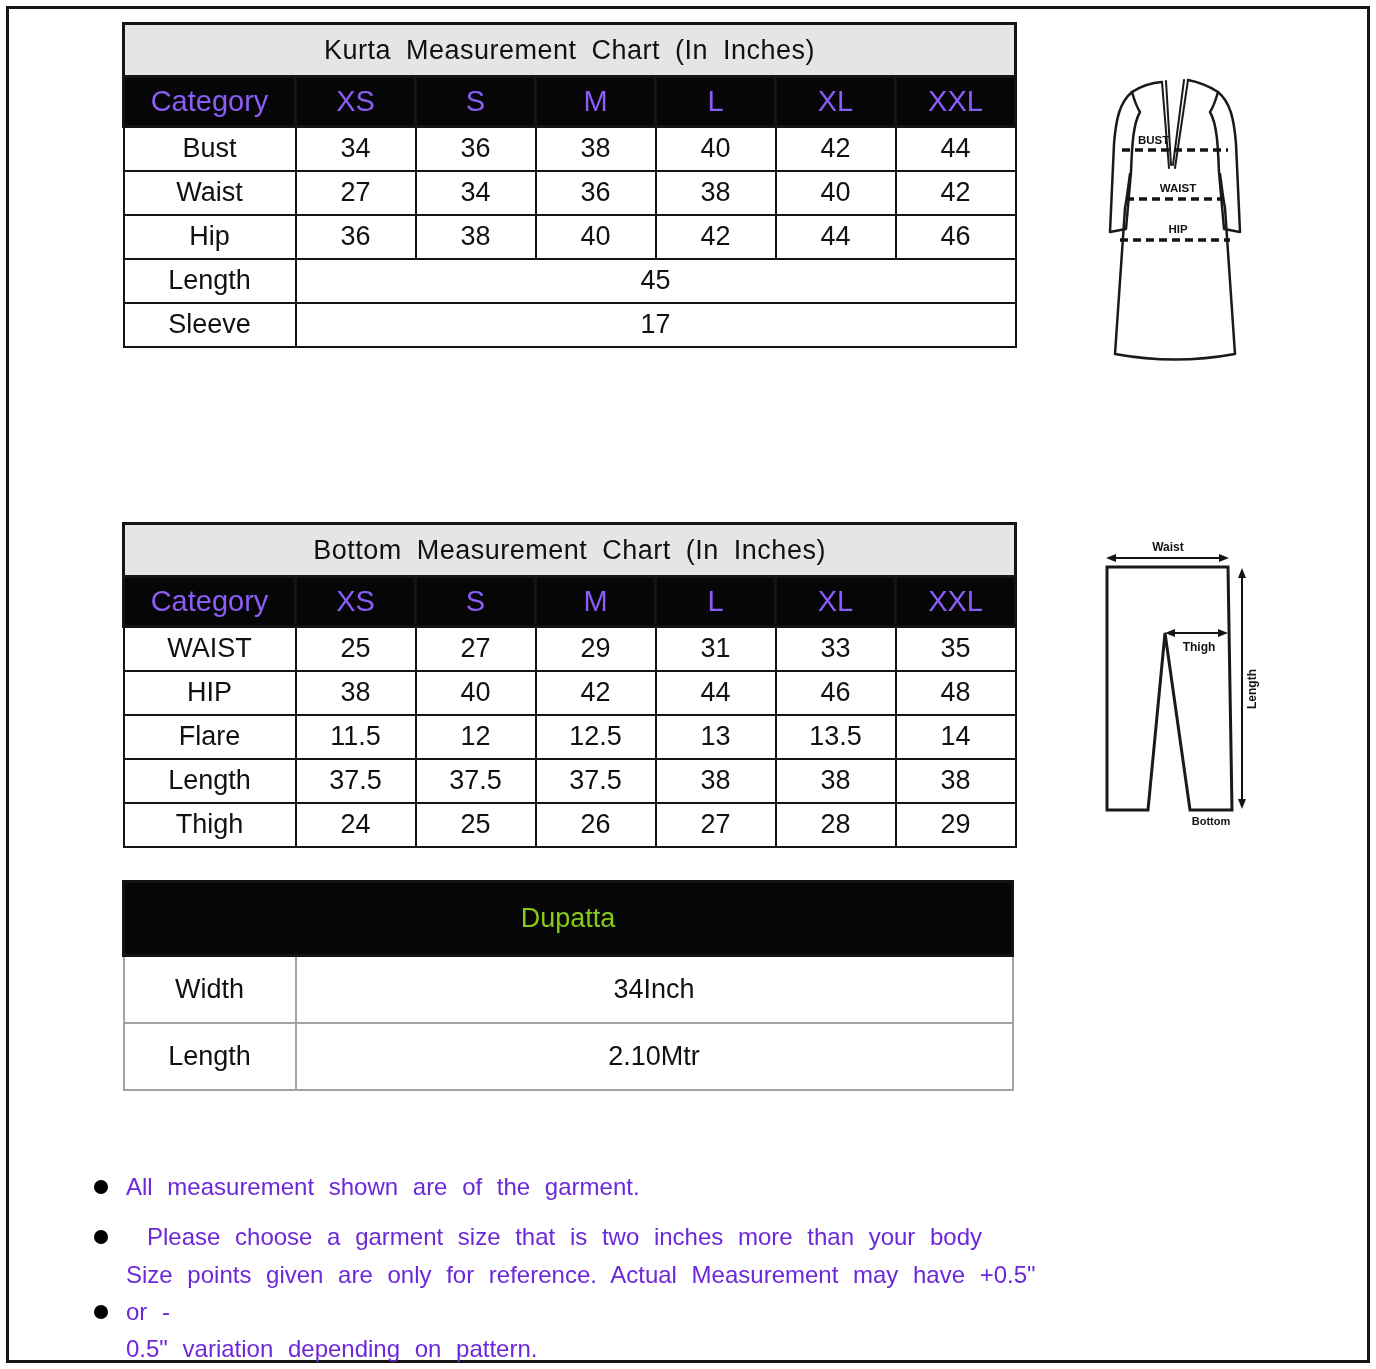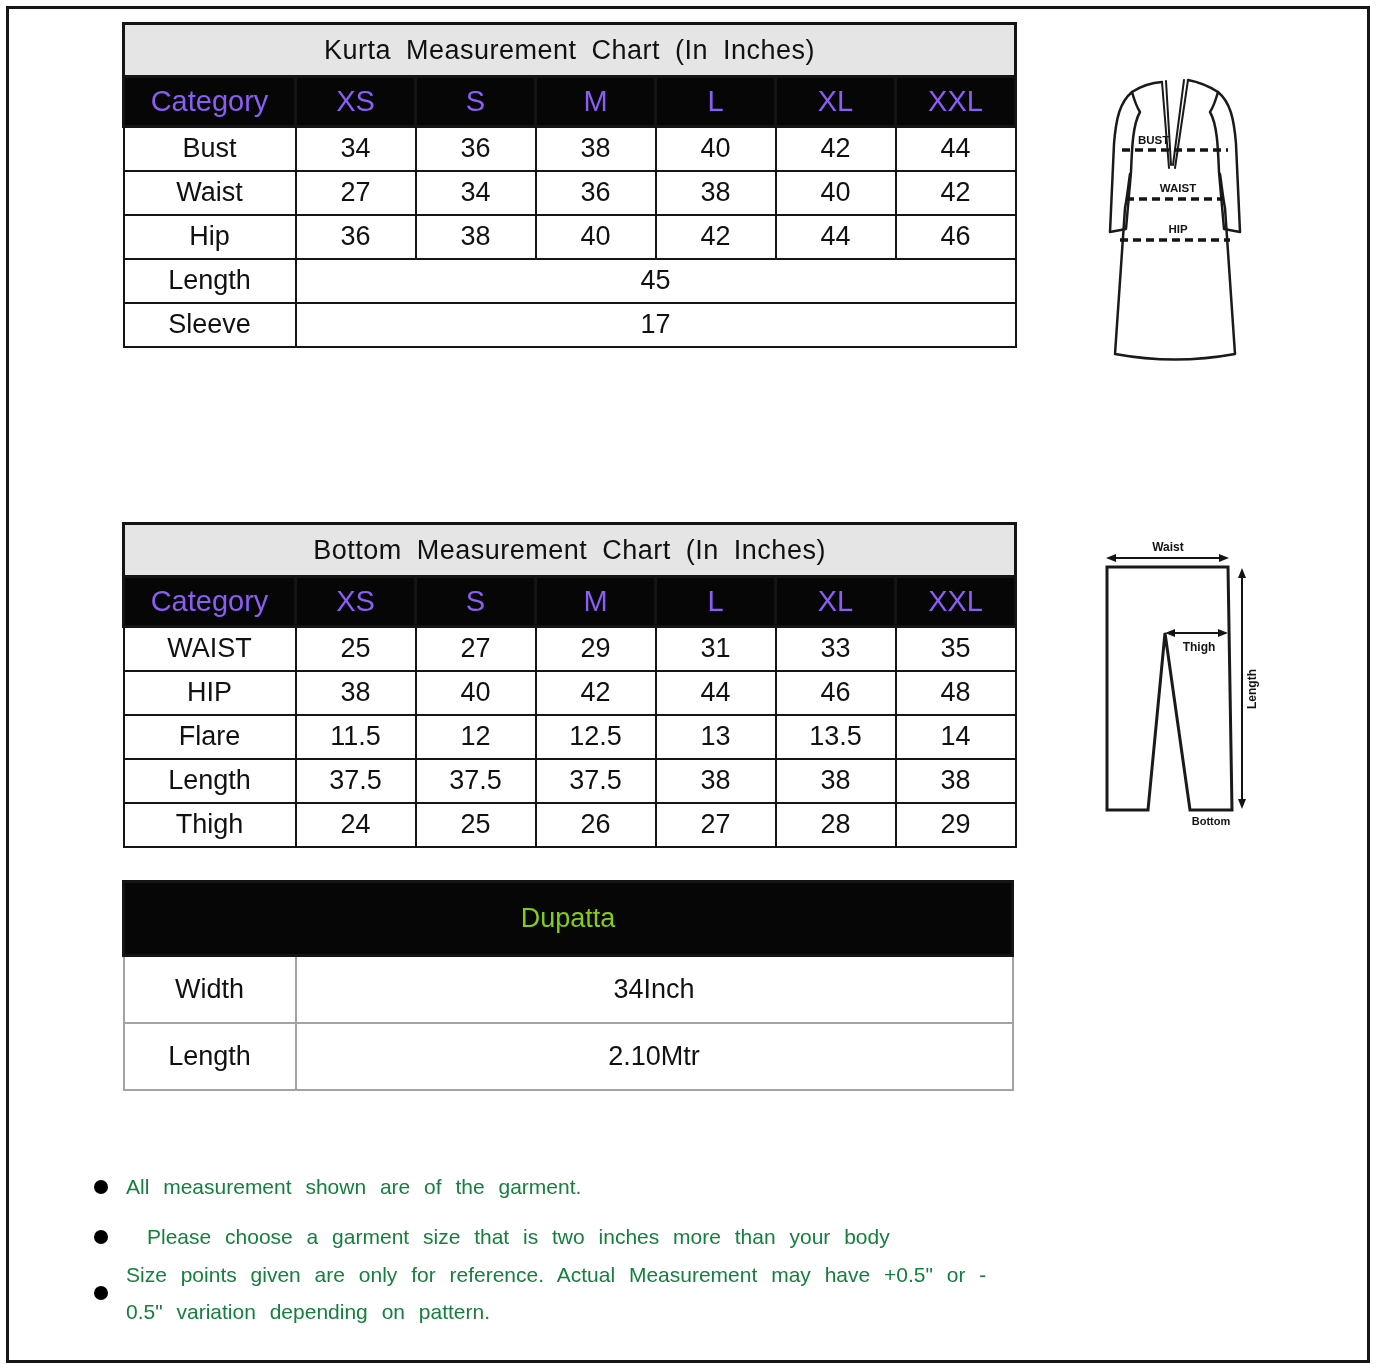--- a/index.html
+++ b/index.html
@@ -35,21 +35,21 @@
 
   
   .diagram { position:absolute; }
 
   
   .notes { position:absolute; left:94px; top:1168px; width:950px; }
   .note { display:flex; align-items:center; gap:18px; }
   .note-1 { margin-bottom:13px; }
   .note-2 { margin-bottom:1px;gap:39px; }
   .bullet { width:14px; height:14px; border-radius:50%; background:#000; flex:0 0 auto; }
-  .note-text { font-size:21px; line-height:37px; word-spacing:8px; color:#15803d; }
+  .note-text { font-size:24px; line-height:37px; word-spacing:8px; color:#6d28d9; }
 </style>
 </head>
 <body>
 
 <div class="page">
   <div class="frame"></div>
 
   <div class="tbl-wrap" style="left:122px; top:22px;">
     <table class="chart-table">
       <colgroup>

